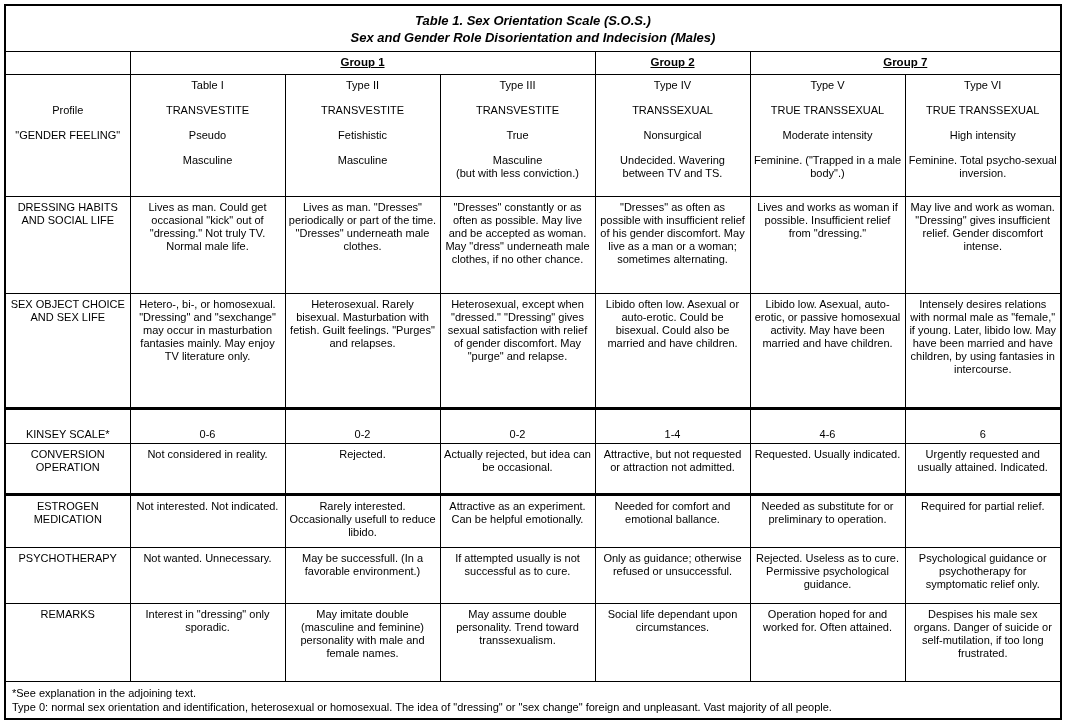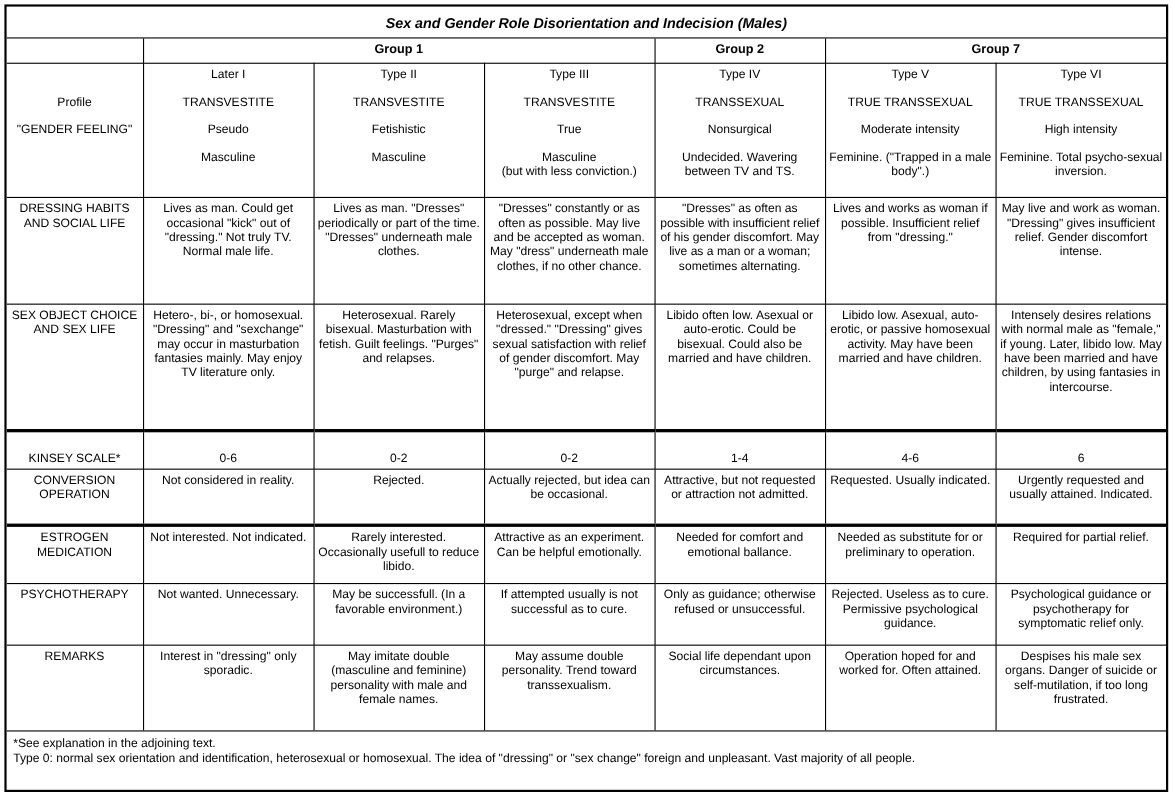--- a/index.html
+++ b/index.html
@@ -37,21 +37,21 @@
     border: 1px solid #000;
     font-size: 11px; line-height: 13px;
     vertical-align: top; text-align: center;
     padding: 4px 3px;
     word-wrap: break-word;
   }
   col.c-label { width: 124px; }
   tr.group-row { height: 22px; }
   tr.group-row td {
     font-weight: bold; font-size: 11.5px;
-    vertical-align: middle; padding: 2px;
+    vertical-align: middle; padding: 2px; text-decoration: underline;
   }
   tr.profile-row { height: 122px; }
   .pline { margin-bottom: 12px; white-space: pre-line; }
   td.profile-label { padding-top: 29px; }
   td.profile-label div { margin-bottom: 12px; }
   tr.r-dressing { height: 97px; }
   tr.r-sexobject { height: 115px; padding-left: 40px; }
   tr.r-kinsey { height: 25px; }
   tr.r-kinsey td { vertical-align: middle; padding-top: 18px; padding-bottom: 2px; }
   tr.r-kinsey td, tr.r-estrogen td { border-top: 3px solid #000; }
@@ -65,20 +65,21 @@
     font-size: 11px; line-height: 14px;
     text-align: left;
   }
 </style>
 </head>
 <body>
 
 <div class="frame">
 
   <div class="title-block">
+    <div class="title-line">Table 1. Sex Orientation Scale (S.O.S.)</div>
     <div class="title-line">Sex and Gender Role Disorientation and Indecision (Males)</div>
   </div>
 
   <table class="sos">
     <colgroup>
       <col class="c-label">
         <col>
         <col>
         <col>
         <col>
@@ -93,21 +94,21 @@
       <td>Group 2</td>
       <td colspan="2">Group 7</td>
     </tr>
 
     <tr class="profile-row">
       <td class="profile-label">
         <div>Profile</div>
         <div>"GENDER FEELING"</div>
       </td>
       <td>
-        <div class="pline">Later I</div>
+        <div class="pline">Table I</div>
         <div class="pline">TRANSVESTITE</div>
         <div class="pline">Pseudo</div>
         <div class="pline">Masculine</div>
       </td>
       <td>
         <div class="pline">Type II</div>
         <div class="pline">TRANSVESTITE</div>
         <div class="pline">Fetishistic</div>
         <div class="pline">Masculine</div>
       </td>

